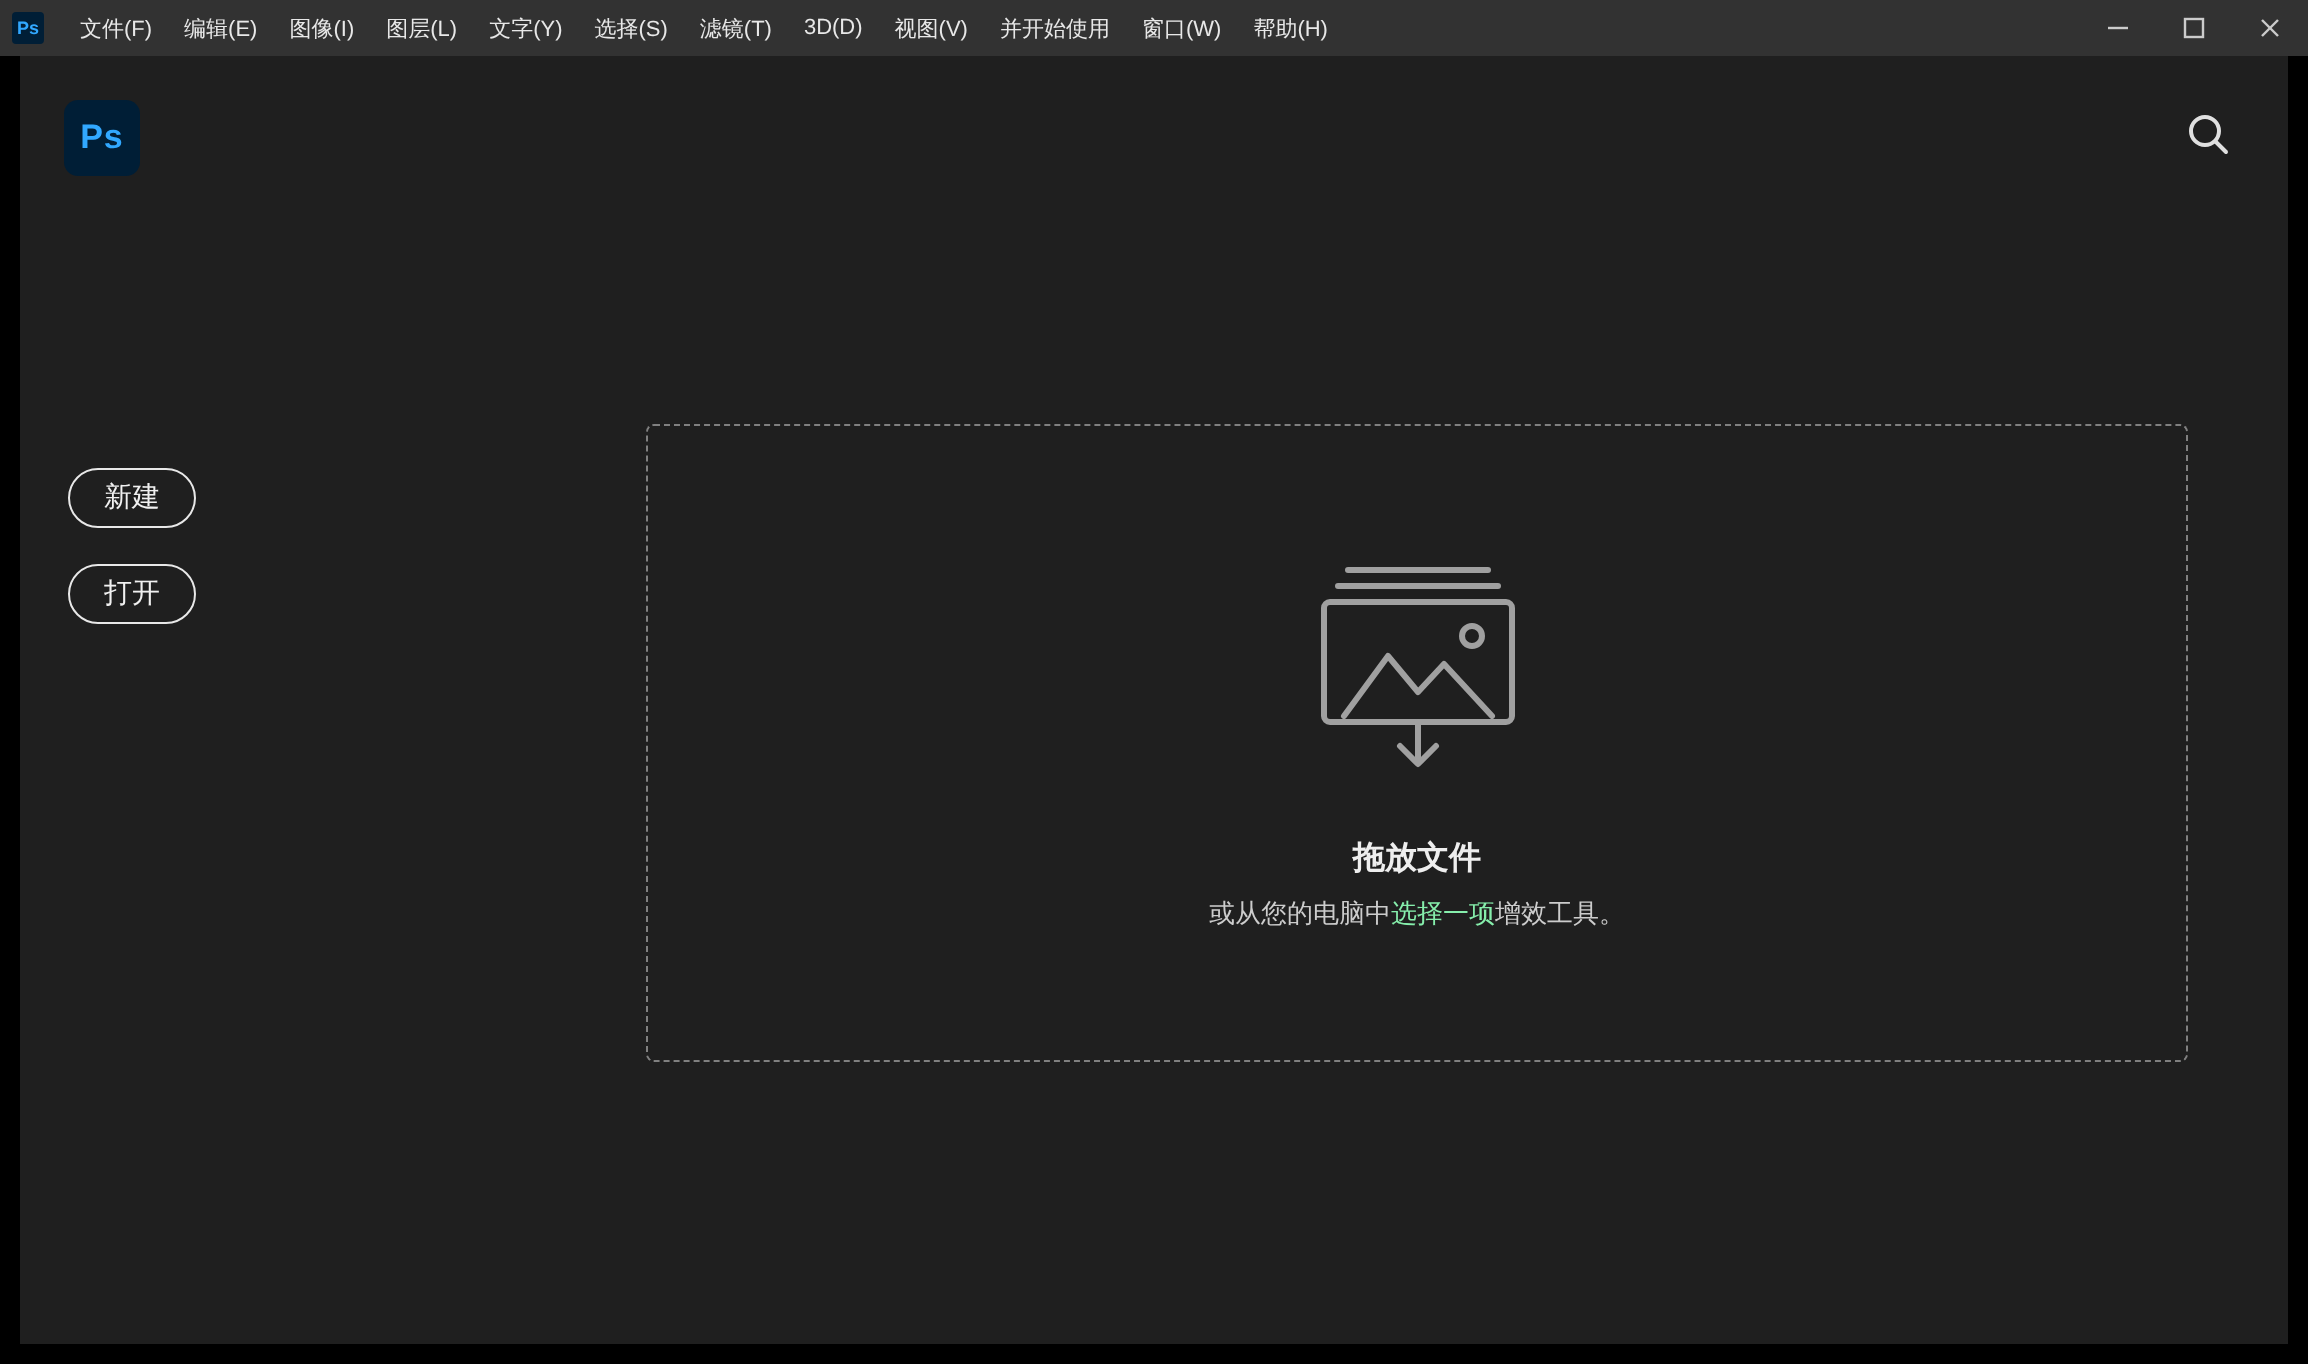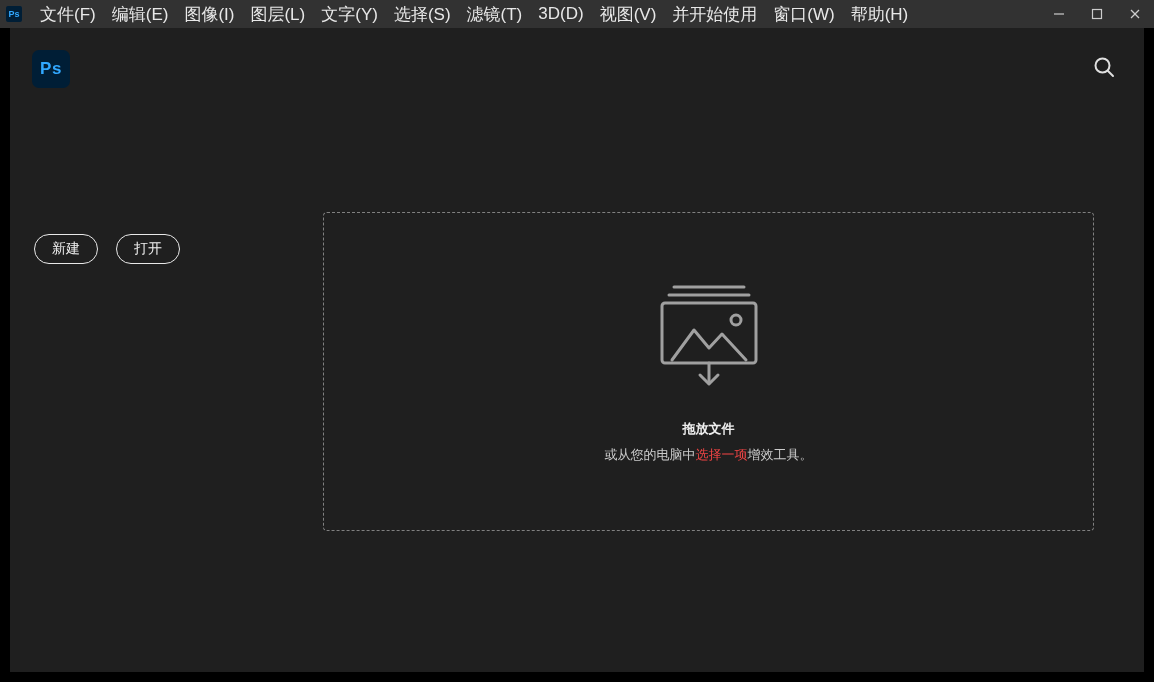--- a/index.html
+++ b/index.html
@@ -33,21 +33,21 @@
     display: flex;
     align-items: center;
     justify-content: center;
     color: #31a8ff;
     font-size: 9px;
     font-weight: bold;
     margin-right: 10px;
   }
   .menu-item {
     padding: 4px 8px;
-    font-size: 17px;
+    font-size: 11px;
     color: #e8e8e8;
     cursor: default;
     user-select: none;
   }
   .win-controls {
     display: flex;
     height: 100%;
   }
   .win-btn {
     width: 38px;
@@ -89,21 +89,21 @@
   }
   .search-icon {
     color: #e0e0e0;
   }
 
   .sidebar-buttons {
     position: absolute;
     left: 24px;
     top: 206px;
     display: flex;
-    flex-direction: row;
+    flex-direction: column;
     gap: 18px;
   }
   .pill-btn {
     width: 64px;
     height: 30px;
     border: 1.5px solid #e8e8e8;
     border-radius: 16px;
     background: transparent;
     color: #f0f0f0;
     font-size: 14px;
@@ -124,31 +124,31 @@
     border-radius: 4px;
     display: flex;
     flex-direction: column;
     align-items: center;
     justify-content: center;
   }
   .drop-illustration {
     margin-bottom: 26px;
   }
   .drop-title {
-    font-size: 13px;
+    font-size: 16px;
     font-weight: 600;
     color: #eeeeee;
     margin-bottom: 8px;
   }
   .drop-caption {
     font-size: 13px;
     color: #cccccc;
   }
   .drop-caption .link {
-    color: #ef4444;
+    color: #86efac;
   }
 </style>
 </head>
 <body>
 
 <div class="titlebar">
   <div class="titlebar-left">
     <div class="app-icon">
       <span>Ps</span>
     </div>

